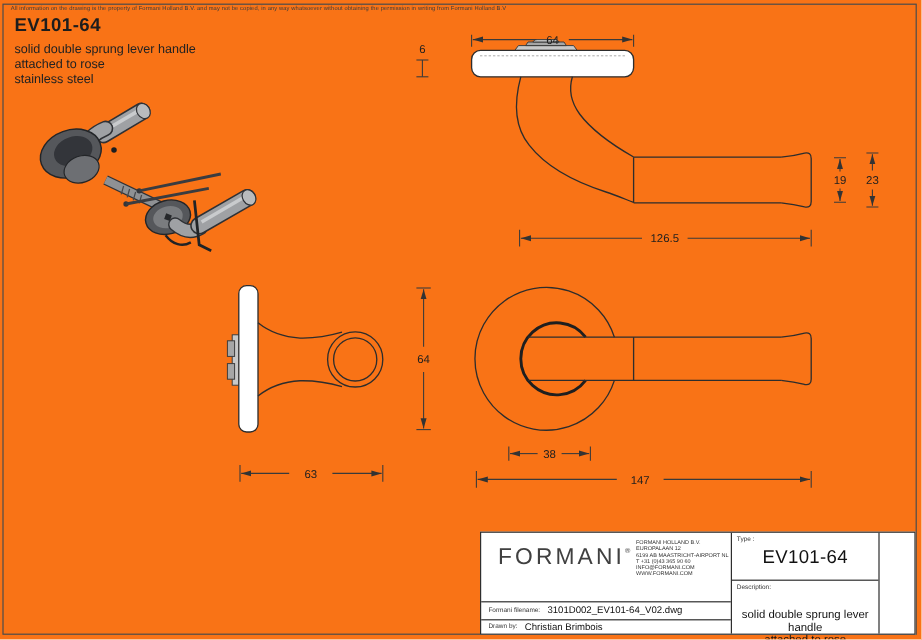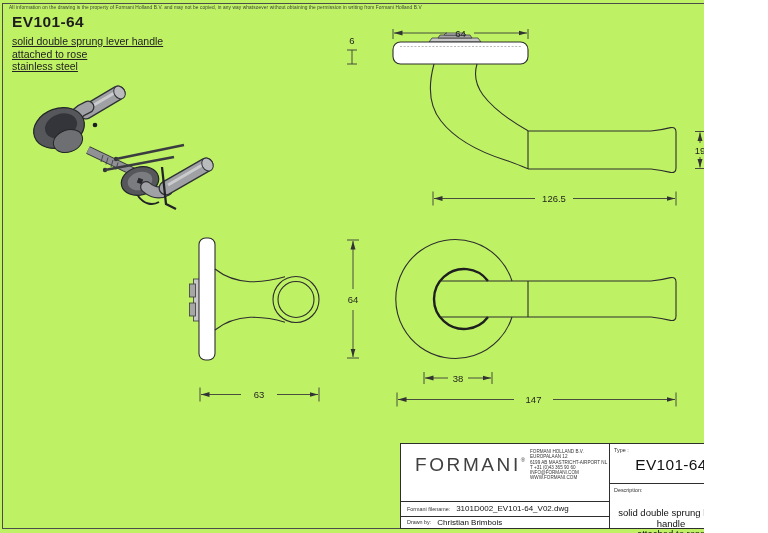--- a/index.html
+++ b/index.html
@@ -1,26 +1,26 @@
 <!DOCTYPE html>
 <html><head>
 <meta charset="utf-8">
 <style>
   * { margin:0; padding:0; box-sizing:border-box; }
   html,body { background:#fff; }
   body { font-family:"Liberation Sans", sans-serif; }
-  .sheet { position:relative; width:704px; height:533px; background:#bef264; overflow:hidden; }
+  .sheet { position:relative; width:768px; height:533px; background:#f97316; overflow:hidden; }
   .frame { position:absolute; left:2px; top:3px; width:762px; height:526px;
            border:1.5px solid #4c4c4c; pointer-events:none; }
   .disclaimer { position:absolute; left:9px; top:5px; font-size:4.8px; color:#3c3c3c;
                 letter-spacing:.1px; white-space:nowrap; }
   .product-header { position:absolute; left:12px; top:13px; }
   .product-header h1 { font-size:15.5px; font-weight:600; letter-spacing:.4px; color:#1d1d1d; }
   .product-subtitle { margin-top:4px; font-size:10.5px; line-height:12.5px; color:#222;
-                      white-space:pre-line;text-decoration:underline; }
+                      white-space:pre-line; }
   svg.cad { position:absolute; left:0; top:0; }
   .ln   { fill:none; stroke:#2d2d2d; stroke-width:1.1; stroke-linejoin:round; }
   .ln-w { fill:#fff;  stroke:#2d2d2d; stroke-width:1.1; }
   .ln-heavy { fill:none; stroke:#1f1f1f; stroke-width:2.4; }
   .ln-thin  { fill:none; stroke:#9a9a9a; stroke-width:.7; stroke-dasharray:2 1.6; }
   .fill-mid   { fill:#c8c8c8; stroke:#3a3a3a; stroke-width:.8; }
   .fill-dark2 { fill:#a6a6a6; stroke:#3a3a3a; stroke-width:.8; }
   .dim line { stroke:#3a3a3a; stroke-width:.9; }
   .dim text { font-family:"Liberation Sans",sans-serif; font-size:9.5px; fill:#1f1f1f;
               text-anchor:middle; }

